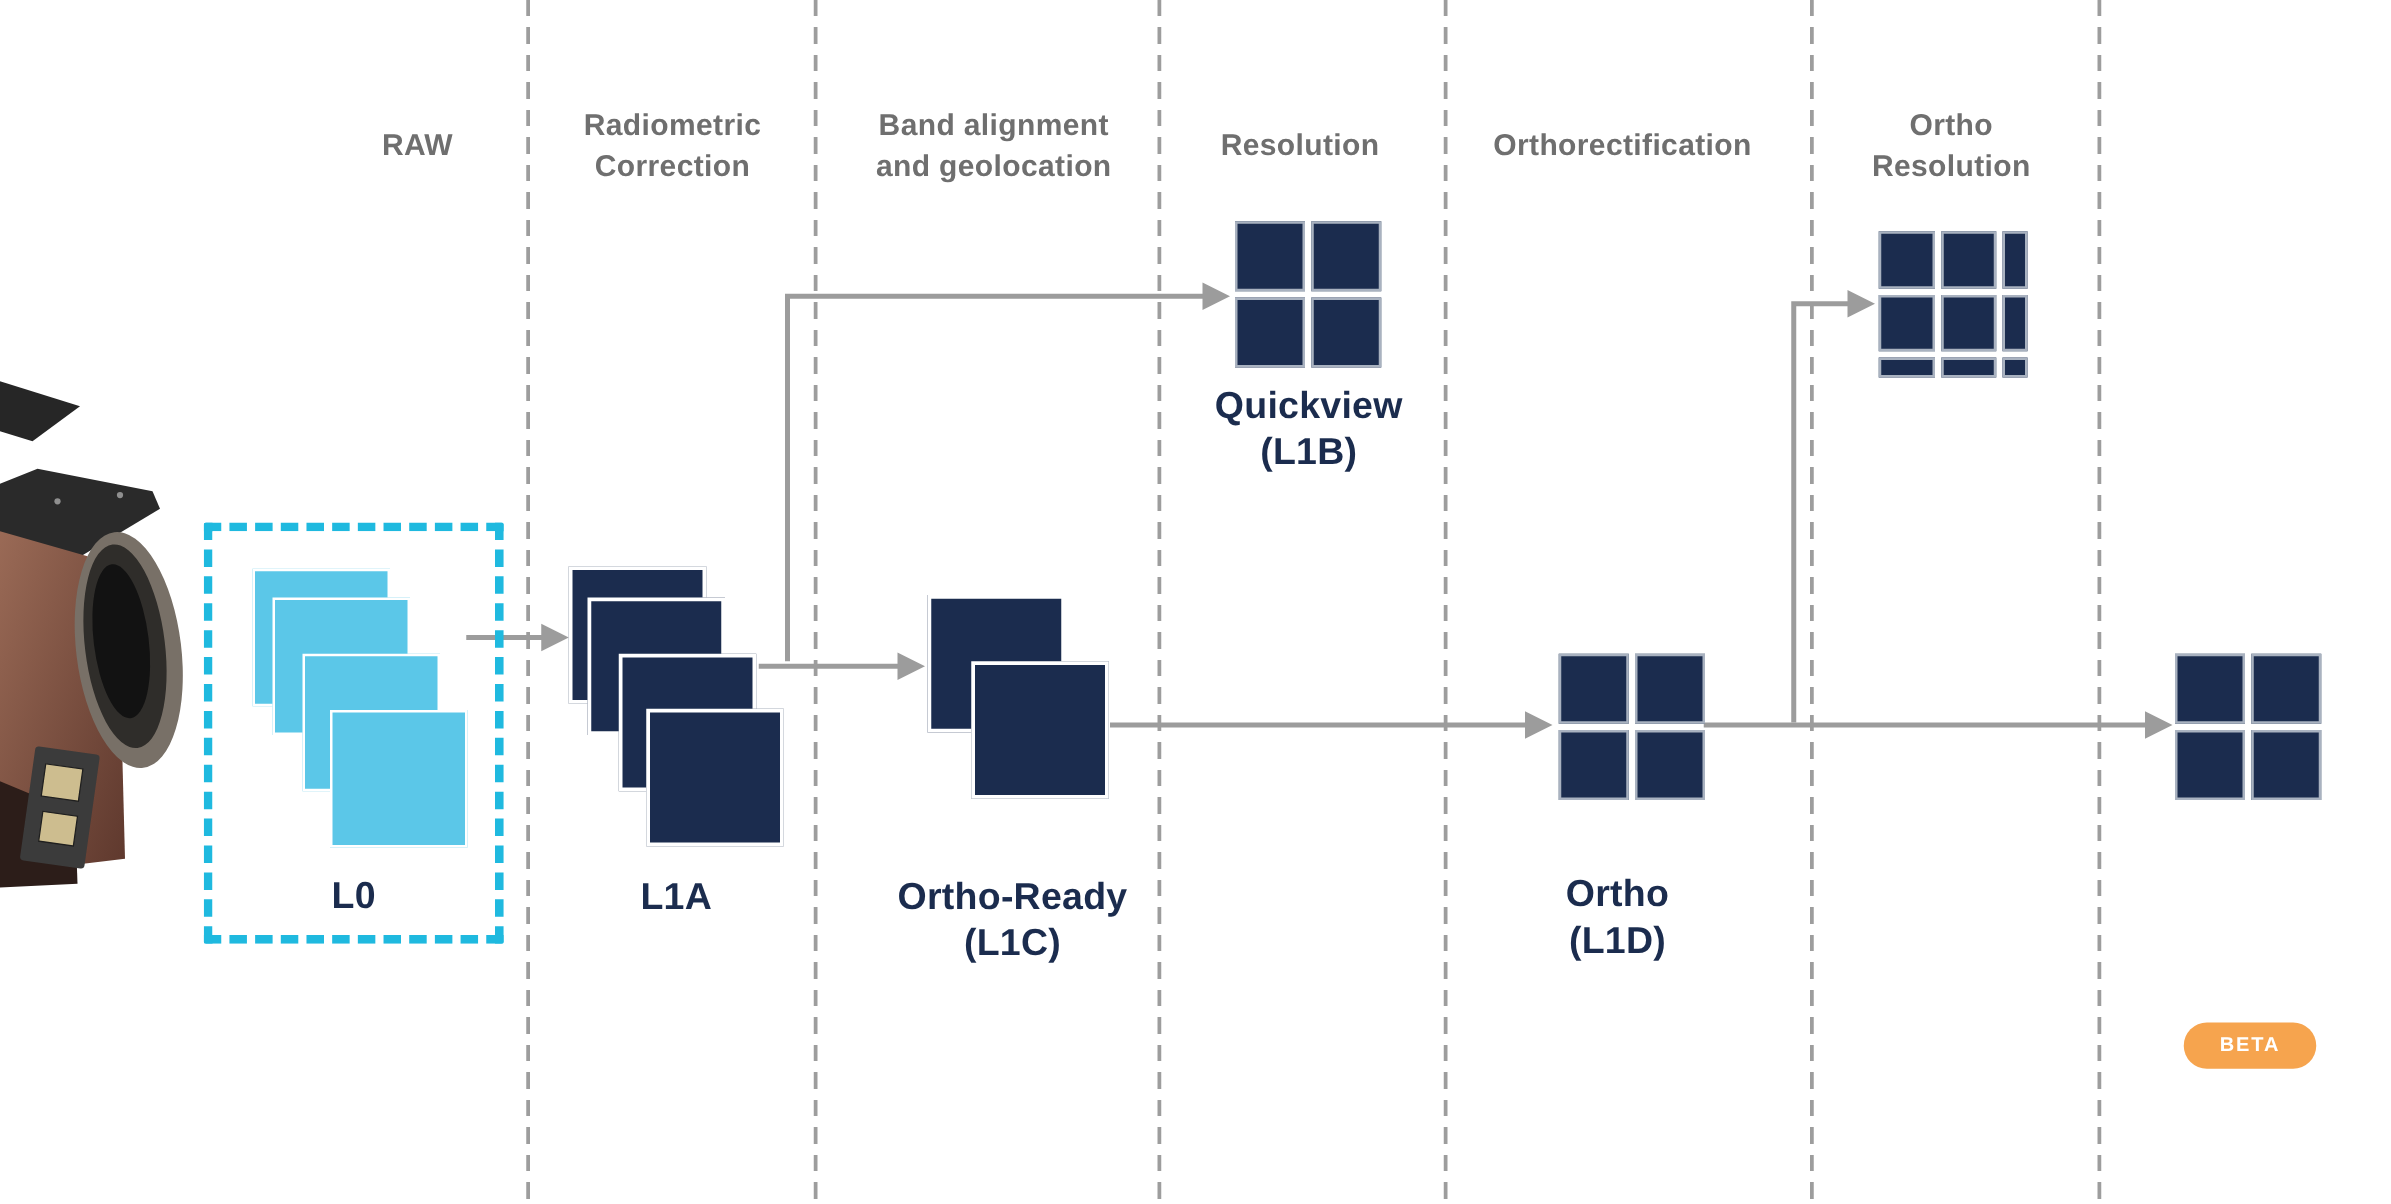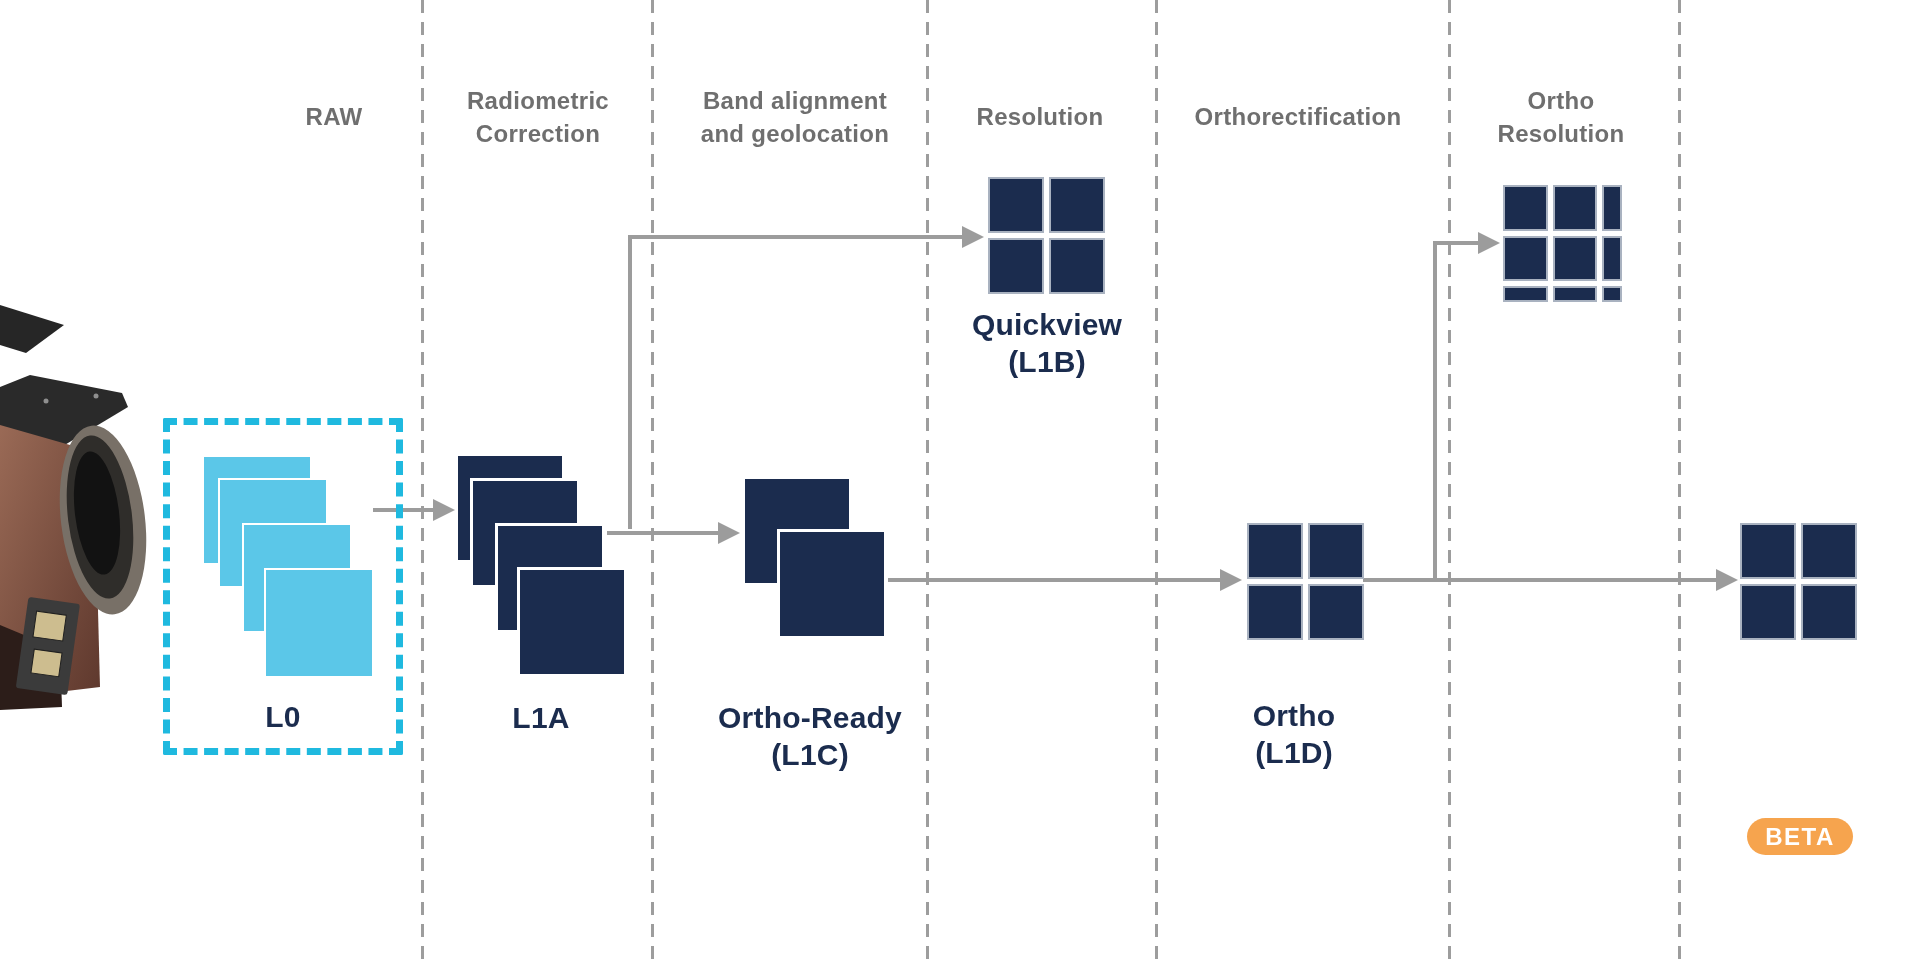--- a/index.html
+++ b/index.html
@@ -23,21 +23,21 @@
               border:7px dashed var(--cyan-border);box-sizing:border-box;border-radius:2px;}
   .grid{position:absolute;display:grid;gap:5px;}
   .grid .cell{background:var(--navy);border:2px solid #A9B2C0;box-sizing:border-box;}
   .grid2{width:117px;height:117px;grid-template-columns:1fr 1fr;grid-template-rows:1fr 1fr;}
   .grid3{width:119px;height:117px;grid-template-columns:2.9fr 2.9fr 1.3fr;grid-template-rows:2.9fr 2.9fr 1fr;}
   .product-label{position:absolute;transform:translateX(-50%);text-align:center;
                  color:var(--navy);font-size:30px;font-weight:bold;line-height:37px;
                  letter-spacing:.2px;white-space:nowrap;}
   .product-label span{display:block;}
   .beta{position:absolute;left:1747px;top:818px;width:106px;height:37px;border-radius:19px;
-        background:var(--beta-orange);color:#fff;font-weight:bold;font-size:24px;
+        background:var(--beta-orange);color:#fff;font-weight:bold;font-size:16px;
         letter-spacing:1.5px;display:flex;align-items:center;justify-content:center;}
   svg.overlay{position:absolute;left:0;top:0;}
 </style>
 </head>
 <body>
 
 <div class="canvas">
 
   <div class="vline" style="left:421px"></div>
   <div class="vline" style="left:651px"></div>

